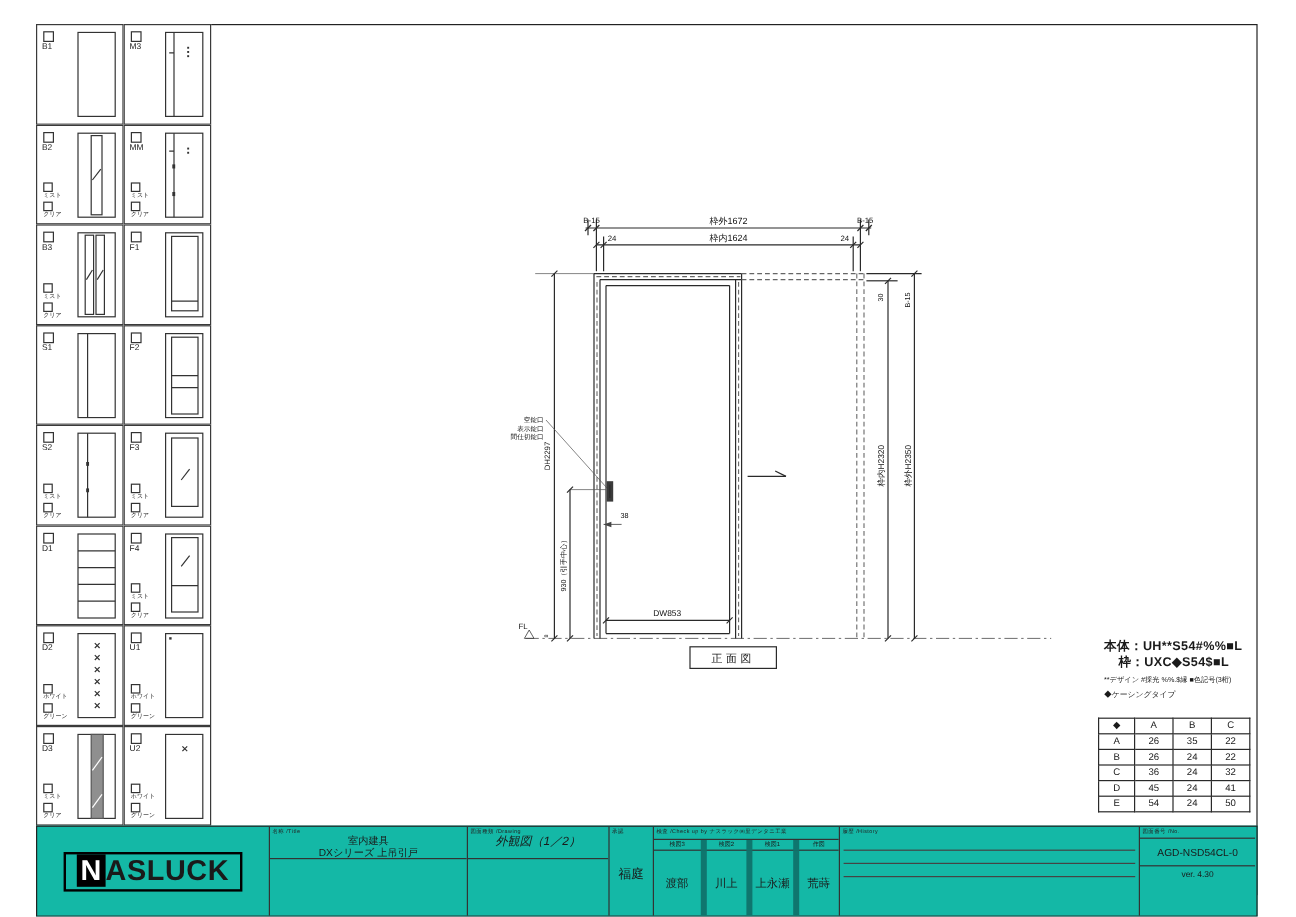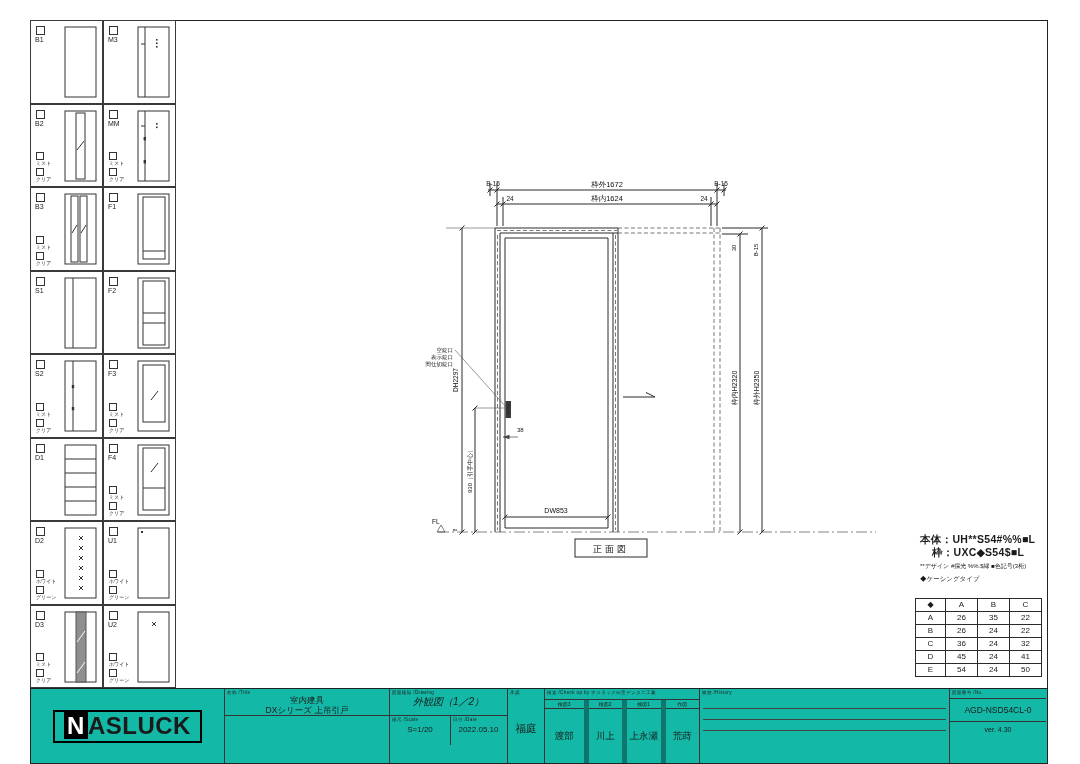--- a/index.html
+++ b/index.html
@@ -485,30 +485,20 @@
         <div class="c-line">室内建具</div>
         <div class="c-line">DXシリーズ 上吊引戸</div>
       </div>
     </div>
 
     <div class="tb">
       <div class="half top">
         <div class="th">図面種類 /Drawing</div>
         <div class="c-line big">外観図（1／2）</div>
       </div>
-      <div class="scale-date">
-        <div class="sd">
-          <div class="th">縮尺 /Scale</div>
-          <div class="val">S=1/20</div>
-        </div>
-        <div class="sd">
-          <div class="th">日付 /Date</div>
-          <div class="val">2022.05.10</div>
-        </div>
-      </div>
     </div>
 
     <div class="tb appr">
       <div class="th">承認</div>
       <div class="name">福庭</div>
     </div>
 
     <div class="tb checkers">
       <div class="th">検査 /Check up by ナスラック㈱里デンタニ工業</div>
       <div class="check-sub check-roles">

